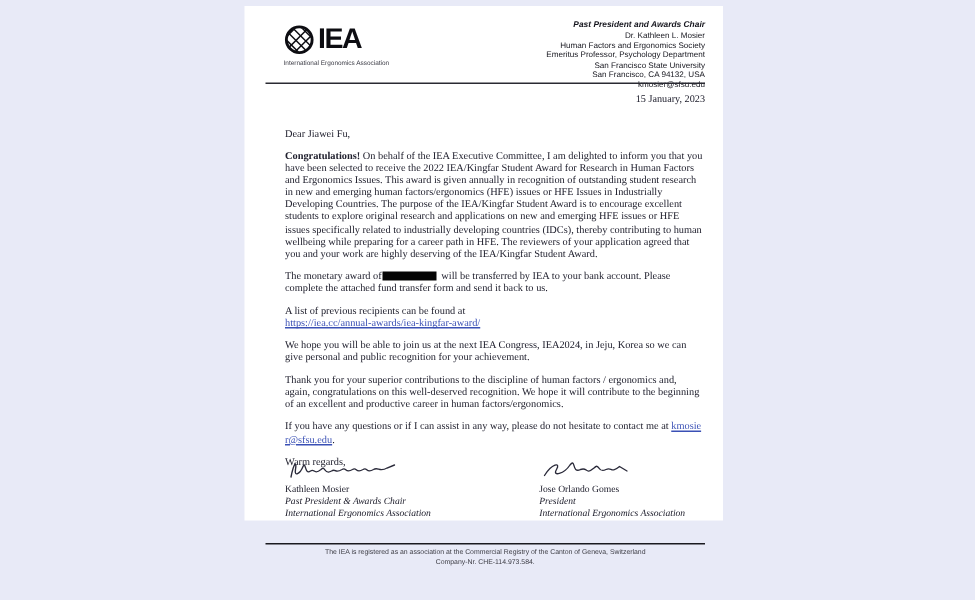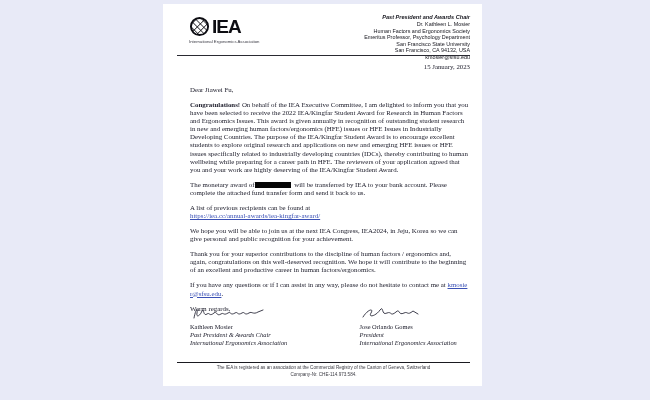--- a/index.html
+++ b/index.html
@@ -5,21 +5,21 @@
   * { margin: 0; padding: 0; box-sizing: border-box; }
   html, body { width: 650px; height: 400px; overflow: hidden; }
   body {
     background: #e8eaf7;
     font-family: "Liberation Serif", serif;
     position: relative;
   }
   .page {
     position: absolute;
     left: 163px; top: 4px;
-    width: 319px; height: 382px;
+    width: 319px; height: 343px;
     background: #ffffff;
     color: #20202e;
   }
   
   .logo {
     position: absolute; left: 26px; top: 12px; width: 100px;
   }
   .logo-row { display: flex; align-items: center; gap: 2px; }
   .logo-text {
     font-family: "Liberation Sans", sans-serif;

